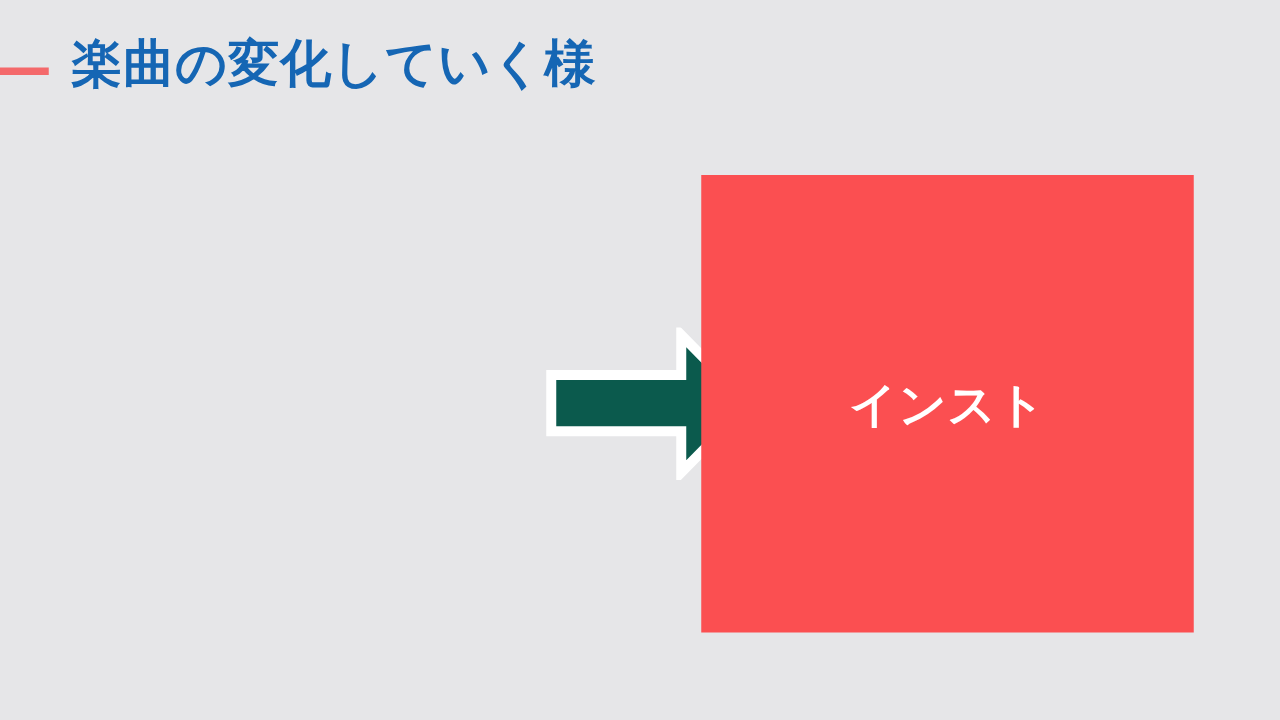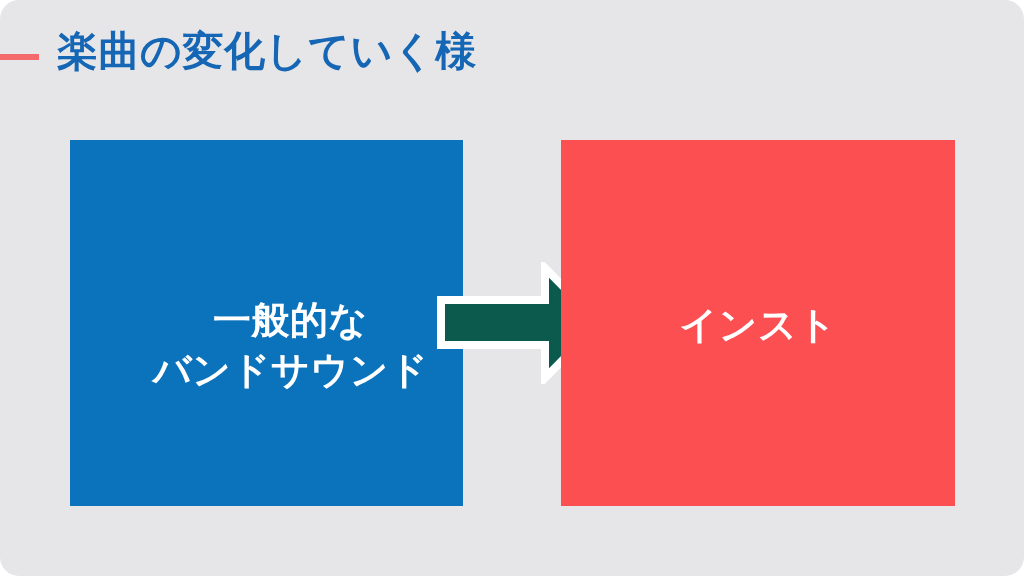--- a/index.html
+++ b/index.html
@@ -12,21 +12,20 @@
     overflow: hidden;
     font-family: "Liberation Sans", "DejaVu Sans", sans-serif;
   }
 
   #slide {
     position: relative;
     width: 1024px;
     height: 576px;
     background: #e6e6e8;
     overflow: hidden;
-    border-radius: 19px;
   }
 
   
   #title-dash {
     position: absolute;
     left: -2px;
     top: 54px;
     width: 41px;
     height: 6px;
     background: #f4696b;
@@ -97,24 +96,20 @@
 </style>
 </head>
 <body>
 
 <div id="slide">
 
   <div id="title-dash"></div>
 
   <div id="page-title">楽曲の変化していく様</div>
 
-  <div id="box-source" class="concept-box">
-    <div class="box-label">一般的な
-バンドサウンド</div>
-  </div>
 
   <div id="flow-arrow">
     <svg width="172" height="122" viewBox="0 0 172 122" xmlns="http://www.w3.org/2000/svg">
       <polygon points="7,38 111,38 111,6 165,61 111,116 111,83 7,83" fill="#0b5a4d" stroke="#ffffff" stroke-width="8" stroke-linejoin="miter"></polygon>
     </svg>
   </div>
 
   <div id="box-target" class="concept-box">
     <div class="box-label">インスト</div>
   </div>

